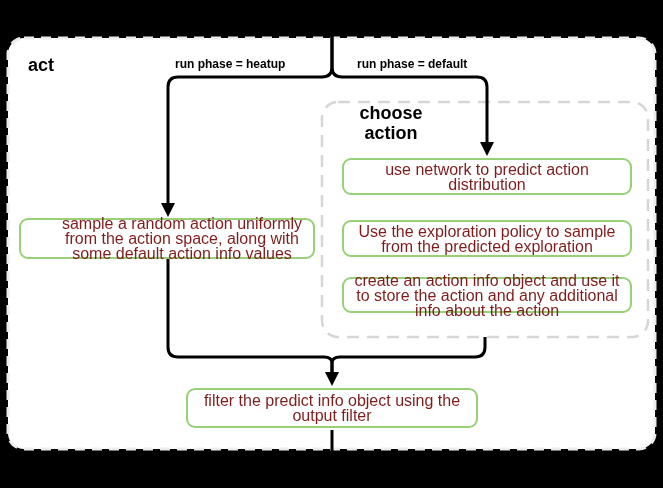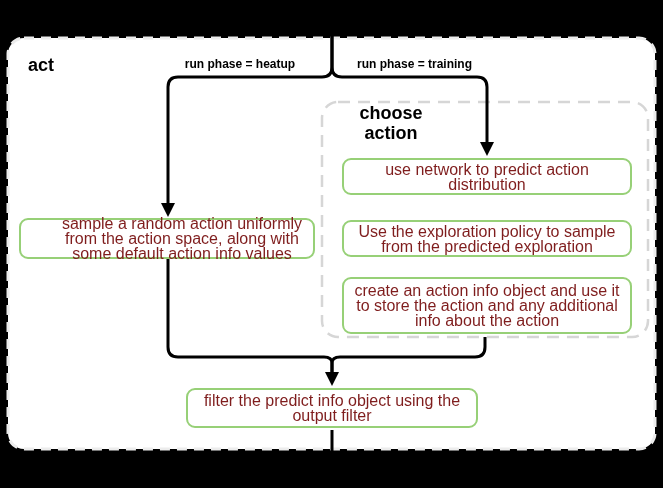--- a/index.html
+++ b/index.html
@@ -75,26 +75,26 @@
     <path d="M 168 259 L 168 347 Q 168 357 178 357 L 324 357 Q 332 357 332 363 L 332 372" fill="none" stroke="#000000" stroke-width="3"></path>
 
     <path d="M 485 337 L 485 347 Q 485 357 475 357 L 340 357 Q 332 357 332 363 L 332 372" fill="none" stroke="#000000" stroke-width="3"></path>
     <polygon points="325,372 339,372 332,386" fill="#000000"></polygon>
 
     <path d="M 332 430 L 332 460" fill="none" stroke="#000000" stroke-width="3"></path>
   </svg>
 
   <div class="abs container-title" style="left:28px; top:55px;">act</div>
 
-  <div class="abs branch-label" style="left:175px; top:57px; width:130px; text-align:center;">run phase = heatup</div>
-  <div class="abs branch-label" style="left:357px; top:57px;">run phase = training</div>
+  <div class="abs branch-label" style="left:175px; top:57px; width:130px; text-align:left;">run phase = heatup</div>
+  <div class="abs branch-label" style="left:357px; top:57px;">run phase = default</div>
 
   <div class="abs container-title" style="left:341px; top:103px; width:100px;">choose action</div>
 
   <div class="abs node" style="left:19px; top:218px; width:296px; height:41px;padding-left:38px;">sample a random action uniformly from the action space, along with some default action info values</div>
 
   <div class="abs node" style="left:342px; top:158px; width:290px; height:37px;">use network to predict action distribution</div>
   <div class="abs node" style="left:342px; top:220px; width:290px; height:37px;">Use the exploration policy to sample from the predicted exploration</div>
-  <div class="abs node" style="left:342px; top:277px; width:290px; height:57px;">create an action info object and use it to store the action and any additional info about the action</div>
+  <div class="abs node" style="left:342px; top:277px; width:290px; height:36px;">create an action info object and use it to store the action and any additional info about the action</div>
 
   <div class="abs node" style="left:186px; top:388px; width:292px; height:40px;">filter the predict info object using the output filter</div>
 
 </div>
 
 </body></html>

